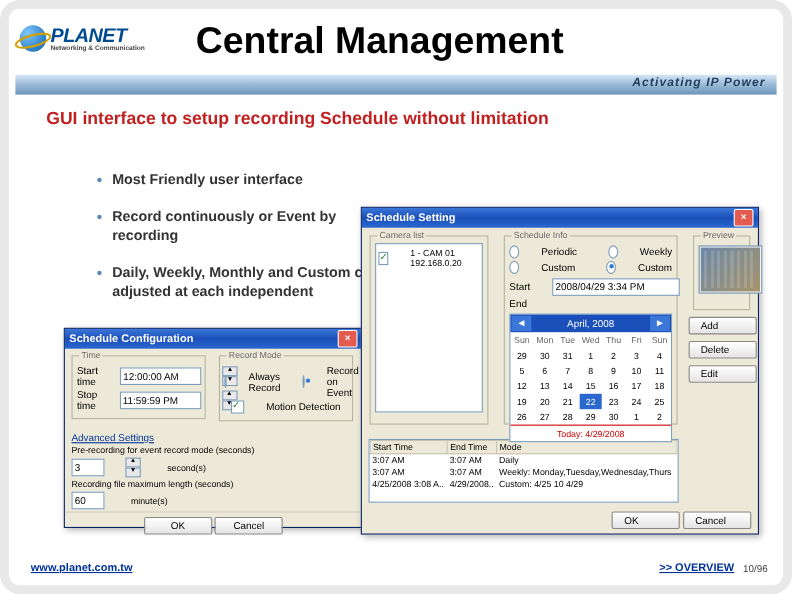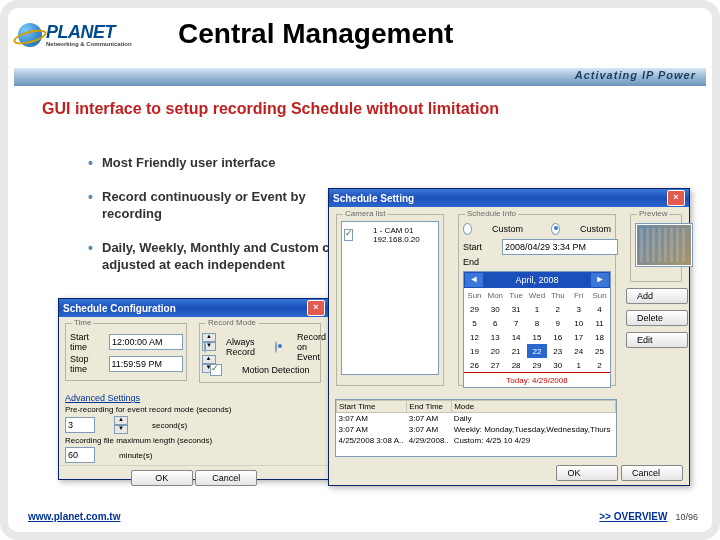--- a/index.html
+++ b/index.html
@@ -3,21 +3,21 @@
 <meta charset="utf-8">
 <style>
 html,body{margin:0;padding:0;width:720px;height:540px;font-family:Verdana,Arial,sans-serif;background:#fff;overflow:hidden}
 .slide{width:720px;height:540px;position:relative;box-sizing:border-box;border:8px solid #e8e8e8;border-radius:18px;background:#fff}
 .header{position:absolute;top:8px;left:10px;right:10px;height:50px}
 .logo{position:absolute;left:0;top:6px;display:flex;align-items:center;gap:4px}
 .logo-globe{width:24px;height:24px;border-radius:50%;background:radial-gradient(circle at 30% 30%,#7ec9ff,#0a5ca8);position:relative}
 .logo-globe::after{content:'';position:absolute;width:30px;height:8px;border:2px solid #d4a000;border-radius:50%;left:-5px;top:8px;transform:rotate(-15deg)}
 .logo-text{font-weight:900;font-style:italic;color:#004a8f;font-size:18px;letter-spacing:-0.5px}
 .logo-sub{font-size:6px;color:#444;font-weight:700;margin-top:-2px}
-.title{position:absolute;left:160px;top:2px;font-size:28px;font-weight:900;color:#000}
+.title{position:absolute;left:160px;top:2px;font-size:34px;font-weight:900;color:#000}
 .bar{position:absolute;top:60px;left:6px;right:6px;height:18px;background:linear-gradient(180deg,#d6e6f5,#9ab9d6 50%,#6c95bb)}
 .bar-text{position:absolute;right:10px;top:1px;font-style:italic;font-weight:700;font-size:11px;color:#1f3d5e;letter-spacing:1px}
 .subtitle{position:absolute;top:92px;left:34px;font-size:16px;font-weight:900;color:#c02020}
 .bullets{position:absolute;top:130px;left:40px;width:280px}
 .bullets li{list-style:none;position:relative;margin:0 0 16px 0;font-size:13px;font-weight:700;color:#333;line-height:1.35;padding-left:14px}
 .bullets li::before{content:'•';position:absolute;left:0;color:#5b8ab5;font-size:14px}
 .win{position:absolute;background:#ece9d8;border:1px solid #0a246a;box-shadow:2px 2px 6px rgba(0,0,0,.3);font-size:9px;color:#000}
 .win .tb{background:linear-gradient(180deg,#3b77d8,#1b4fba 50%,#2a67cf);height:18px;display:flex;align-items:center;padding:0 4px;color:#fff;font-weight:700;font-size:10px}
 .win .tb .x{margin-left:auto;width:16px;height:14px;background:#e35a4f;border:1px solid #fff;border-radius:2px;text-align:center;line-height:12px;font-size:9px}
 .grp{border:1px solid #b8b4a2;margin:4px;padding:6px 4px 4px;position:relative}
@@ -207,20 +207,26 @@
           </tbody>
             </table>
         </div>
       </div>
 
       <div class="w2-mid">
         <div class="grp" style="height:160px">
           <span class="lbl">Schedule Info</span>
           <div class="row">
             <span class="radio"></span>
+              <span style="margin-right:8px">Periodic</span>
+            <span class="radio"></span>
+              <span>Weekly</span>
+          </div>
+          <div class="row">
+            <span class="radio"></span>
               <span style="margin-right:8px">Custom</span>
             <span class="radio on"></span>
               <span>Custom</span>
           </div>
           <div class="row" style="margin-top:4px">
             <span>Start</span>
             <input class="t" style="width: 110px;" value="2008/04/29 3:34 PM">
           </div>
           <div class="row">
               <span>End</span>

